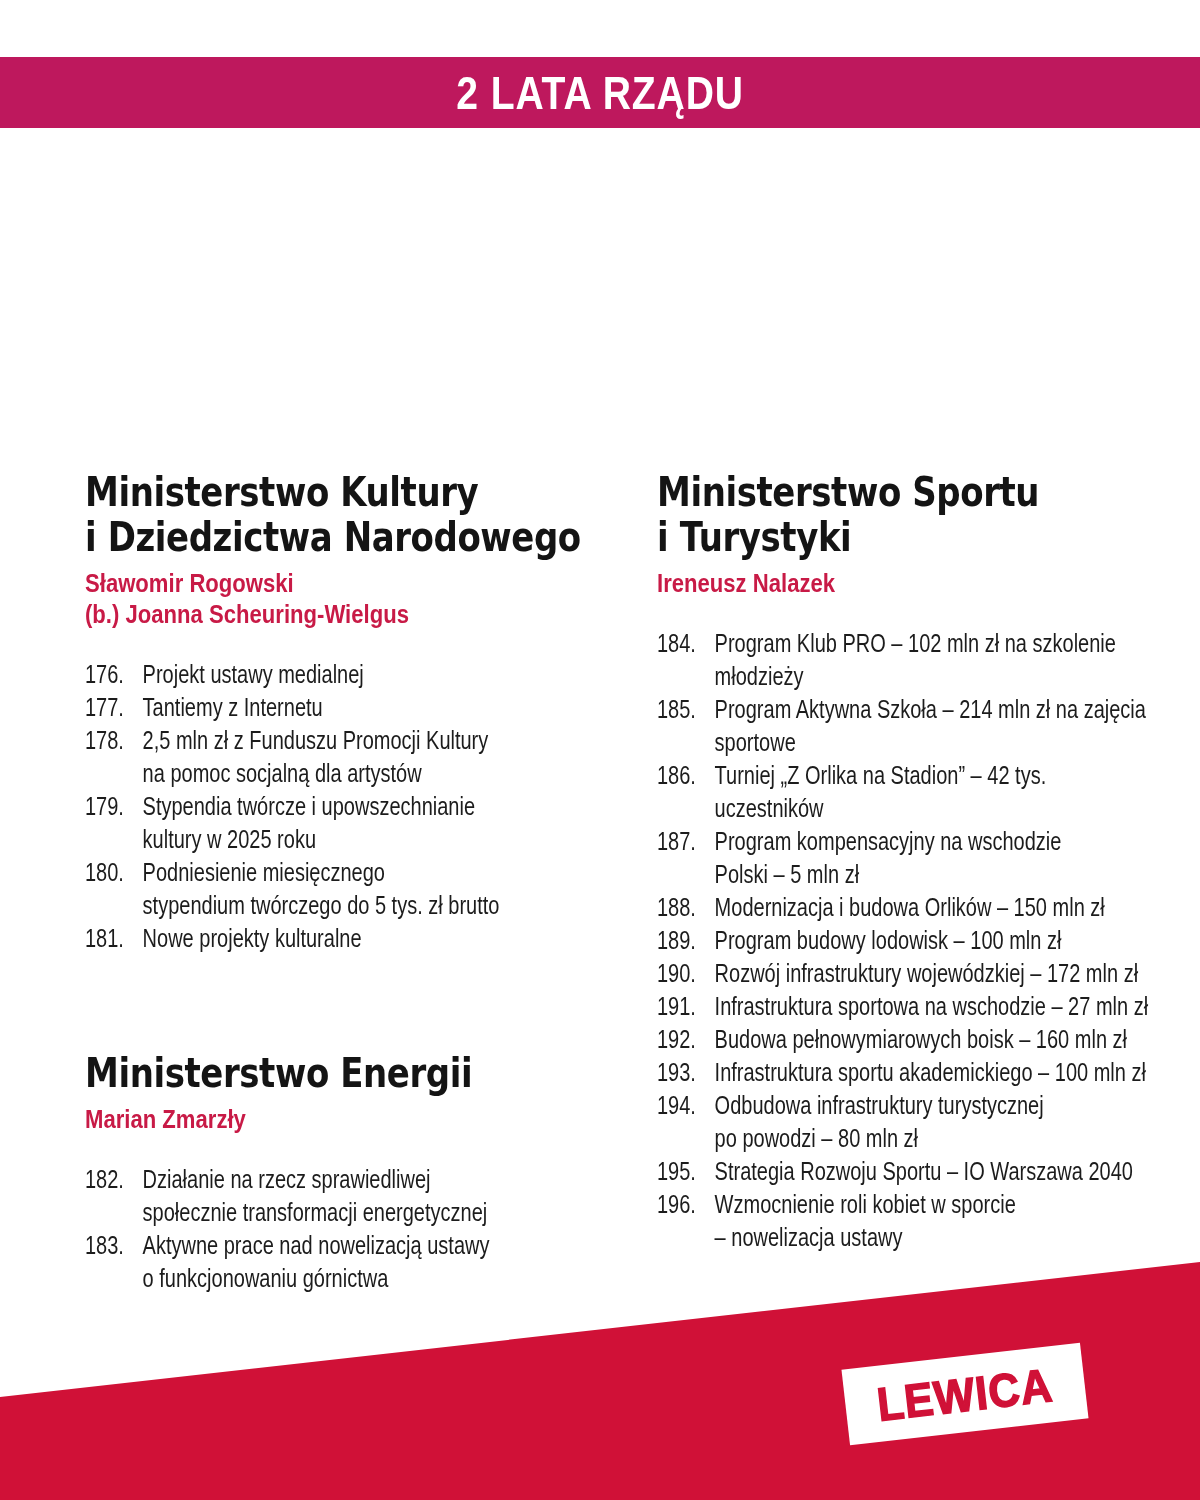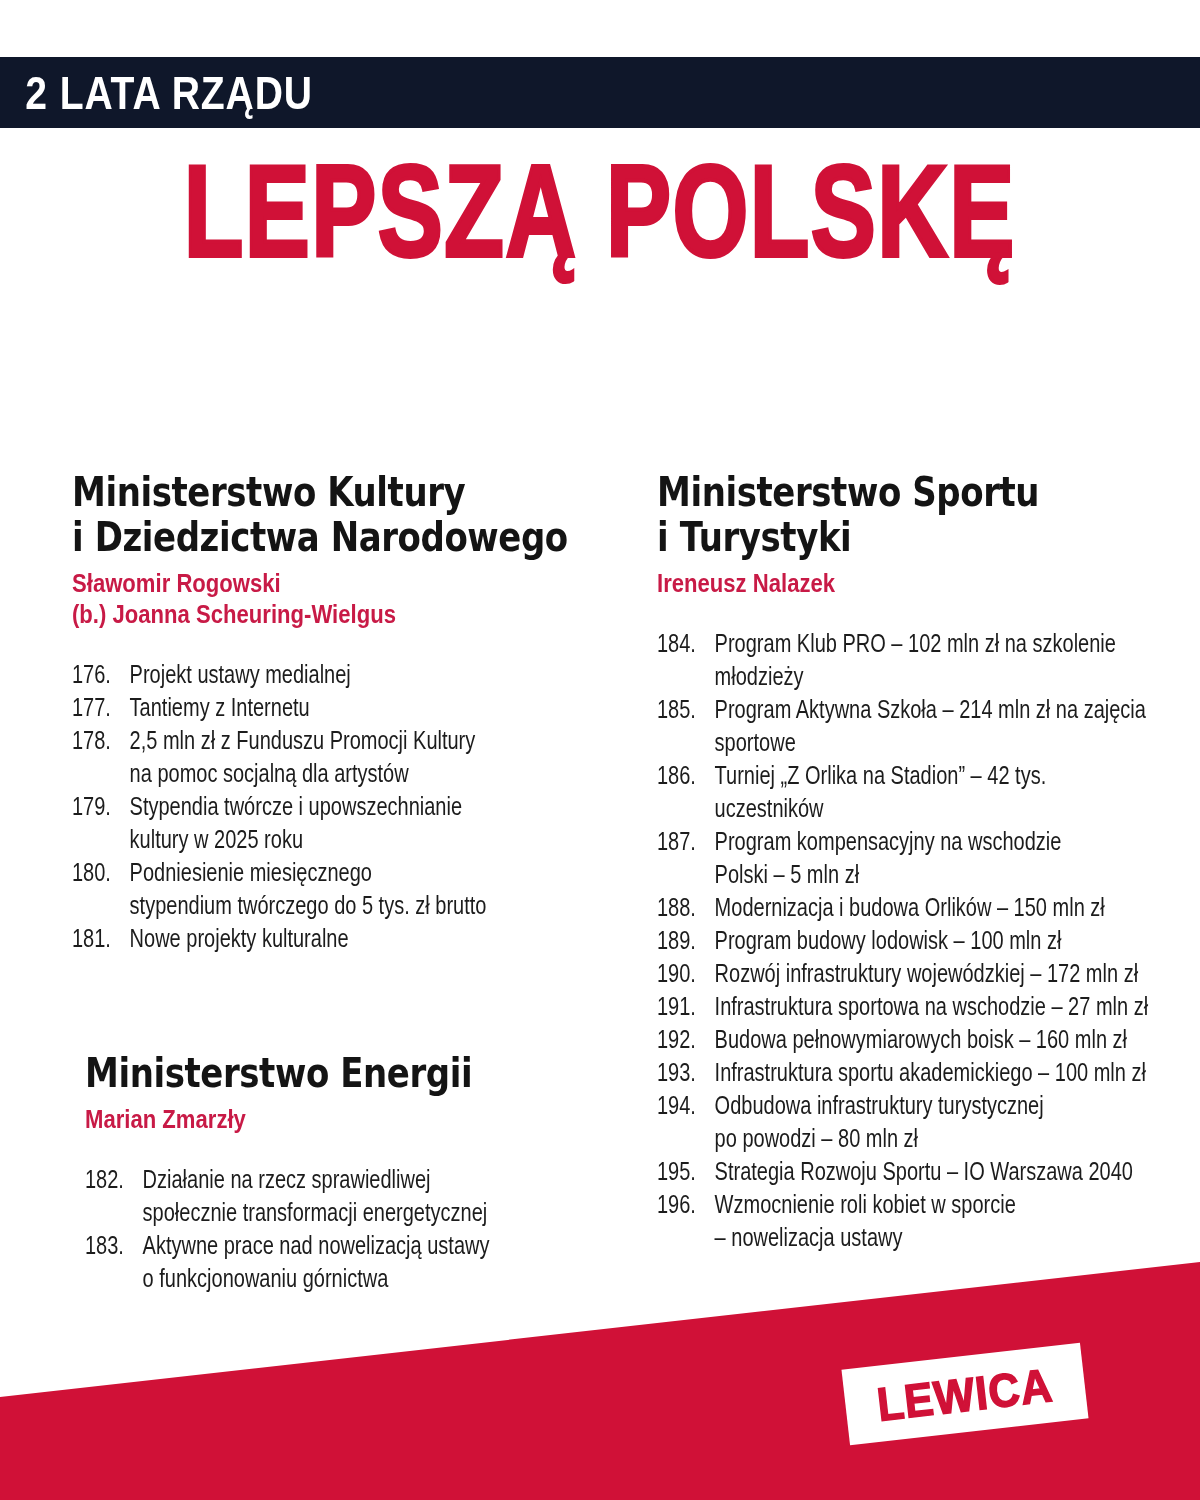--- a/index.html
+++ b/index.html
@@ -1,38 +1,38 @@
 <!DOCTYPE html>
 <html lang="pl"><head>
 <meta charset="utf-8">
 <style>
   html,body{margin:0;padding:0;background:#ffffff;}
   .page{position:relative;width:1200px;height:1500px;background:#ffffff;overflow:hidden;
         font-family:"Liberation Sans",sans-serif;}
 
   
-  .topbar{position:absolute;left:0;top:57px;width:1200px;height:71px;background:#0f172a;
-          display:flex;align-items:center;justify-content:flex-start;}
+  .topbar{position:absolute;left:0;top:57px;width:1200px;height:71px;background:#be185d;
+          display:flex;align-items:center;justify-content:center;}
   .topbar .banner-label{color:#ffffff;font-weight:bold;font-size:46px;letter-spacing:1px;
           display:inline-block;transform:scaleX(.85);white-space:nowrap;
           font-family:"Liberation Sans",sans-serif;}
 
   
   .title{position:absolute;left:0;top:138px;width:1200px;text-align:center;color:#d01137;}
   .title .l1{font-size:185px;line-height:165px;font-weight:bold;
              -webkit-text-stroke:5px #d01137;letter-spacing:2px;
              display:inline-block;transform:scaleX(.88);white-space:nowrap;}
   .title .l2{margin-top:14px;font-size:130px;line-height:118px;font-weight:bold;
              -webkit-text-stroke:4px #d01137;letter-spacing:2px;
              display:inline-block;transform:scaleX(.75);white-space:nowrap;}
   .title .row{width:1200px;}
 
   
   .section{position:absolute;}
-  .sec-kultura{left:72px;top:470px;width:520px;}
+  .sec-kultura{left:85px;top:470px;width:520px;}
   .sec-energia{left:85px;top:1051px;width:520px;}
   .sec-sport{left:657px;top:470px;width:556px;}
 
   .ministry{margin:0;color:#141414;font-family:"DejaVu Sans",sans-serif;font-weight:bold;
             font-size:40px;line-height:45px;letter-spacing:-.5px;white-space:pre-line;
             transform:scaleX(.85);transform-origin:0 0;width:130%;}
   .ministers{margin:8px 0 0 0;color:#c81a46;font-weight:bold;font-size:26px;line-height:31px;
              white-space:pre-line;transform:scaleX(.85);transform-origin:0 0;width:130%;}
 
   .items{list-style:none;margin:28px 0 0 0;padding:0;color:#1c1c1c;font-size:25px;line-height:33px;
@@ -55,21 +55,20 @@
 </head>
 <body>
 
 <div class="page">
 
   <div class="topbar">
     <span class="banner-label">2 LATA RZĄDU</span>
   </div>
 
   <div class="title">
-    <div class="row"><span class="l2">LEPSZĄ POLSKĘ</span></div>
   </div>
 
   <div class="section sec-kultura">
     <h2 class="ministry">Ministerstwo Kultury
 i Dziedzictwa Narodowego</h2>
     <p class="ministers">Sławomir Rogowski
 (b.) Joanna Scheuring-Wielgus</p>
     <ol class="items">
 
         <li>

